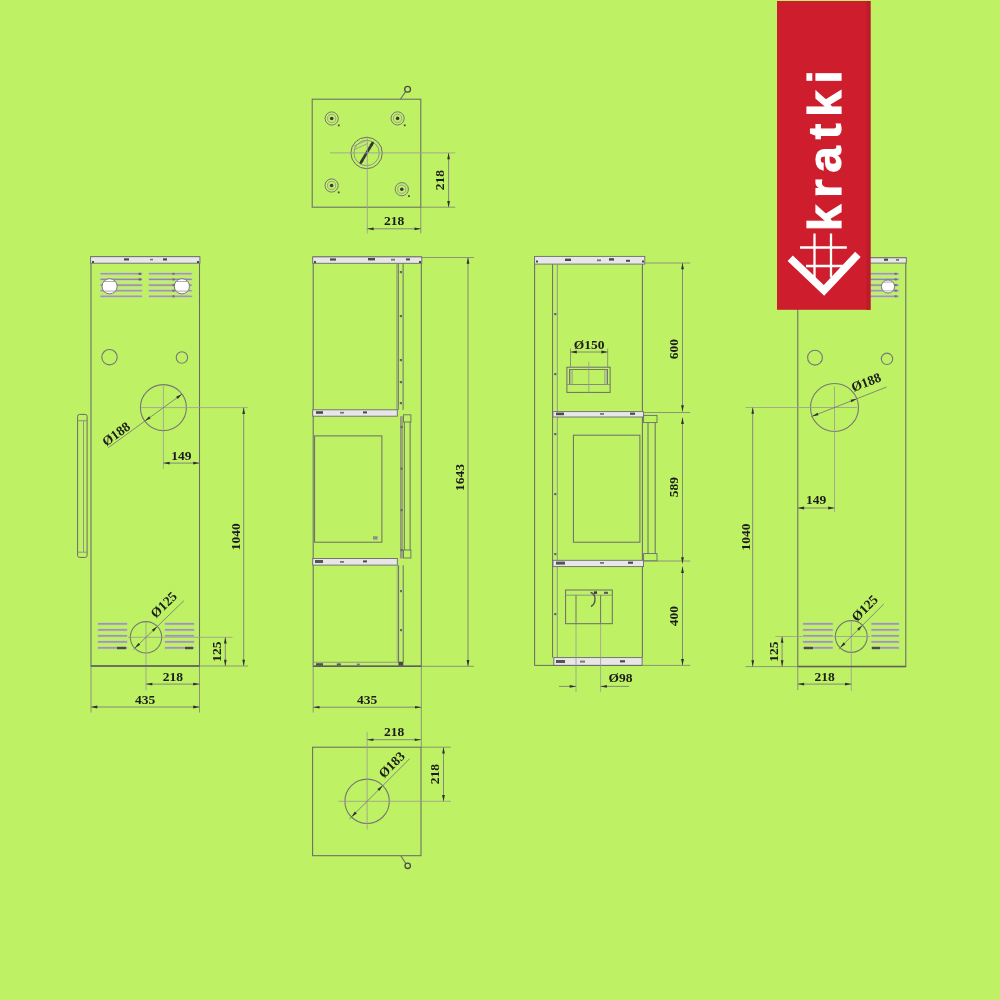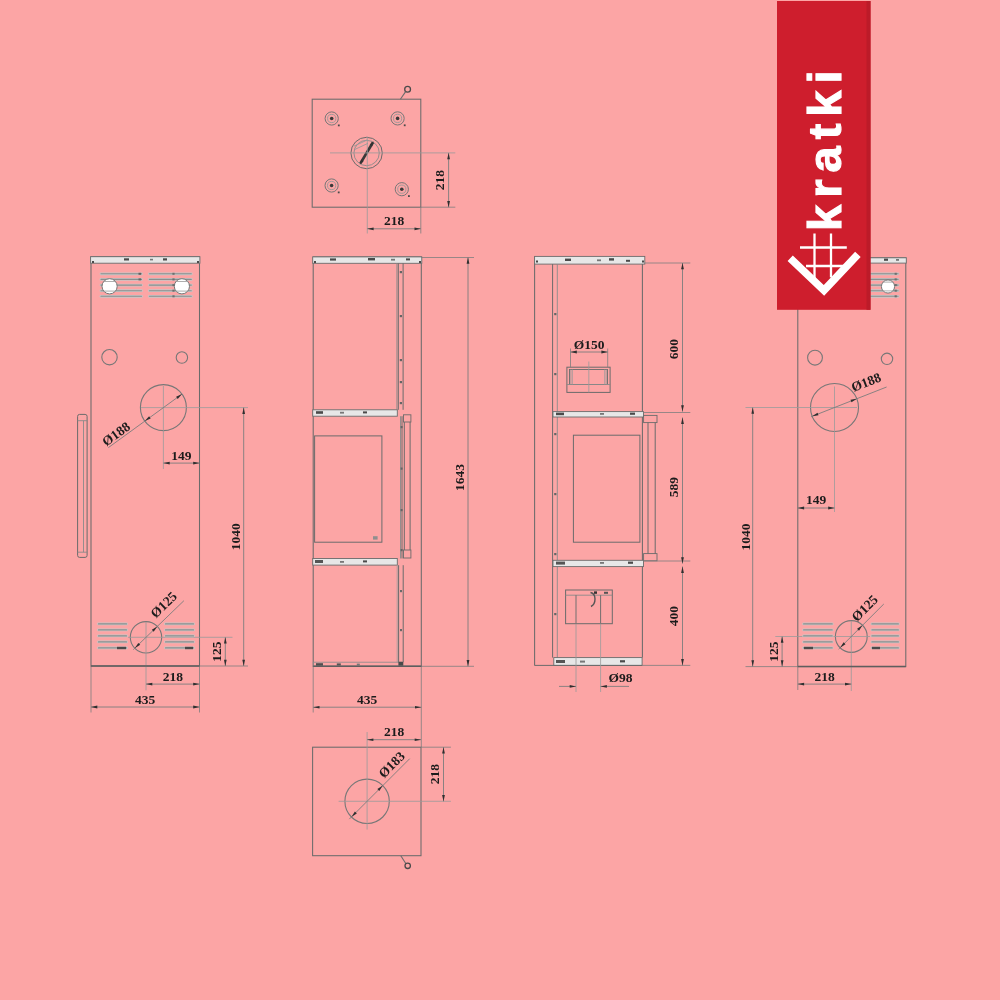--- a/index.html
+++ b/index.html
@@ -1,16 +1,16 @@
 <!DOCTYPE html>
 <html><head>
 <meta charset="utf-8">
 <style>
   html,body{margin:0;padding:0;background:#ffffff;}
-  .page{position:relative;width:1000px;height:1000px;background:#fca5a5;overflow:hidden;}
+  .page{position:relative;width:1000px;height:1000px;background:#bef264;overflow:hidden;}
   text{font-family:"Liberation Serif", serif;font-weight:bold;}
 </style>
 </head>
 <body>
 <div class="page">
 <svg width="1000" height="1000" viewBox="0 0 1000 1000" xmlns="http://www.w3.org/2000/svg">
 
 <rect x="312.2" y="99.2" width="108.6" height="108.0" stroke="#6b6b6b" stroke-width="1.05" fill="none"></rect>
 
 <circle cx="366.6" cy="153.0" r="15.7" stroke="#6b6b6b" stroke-width="1.0" fill="none"></circle>

